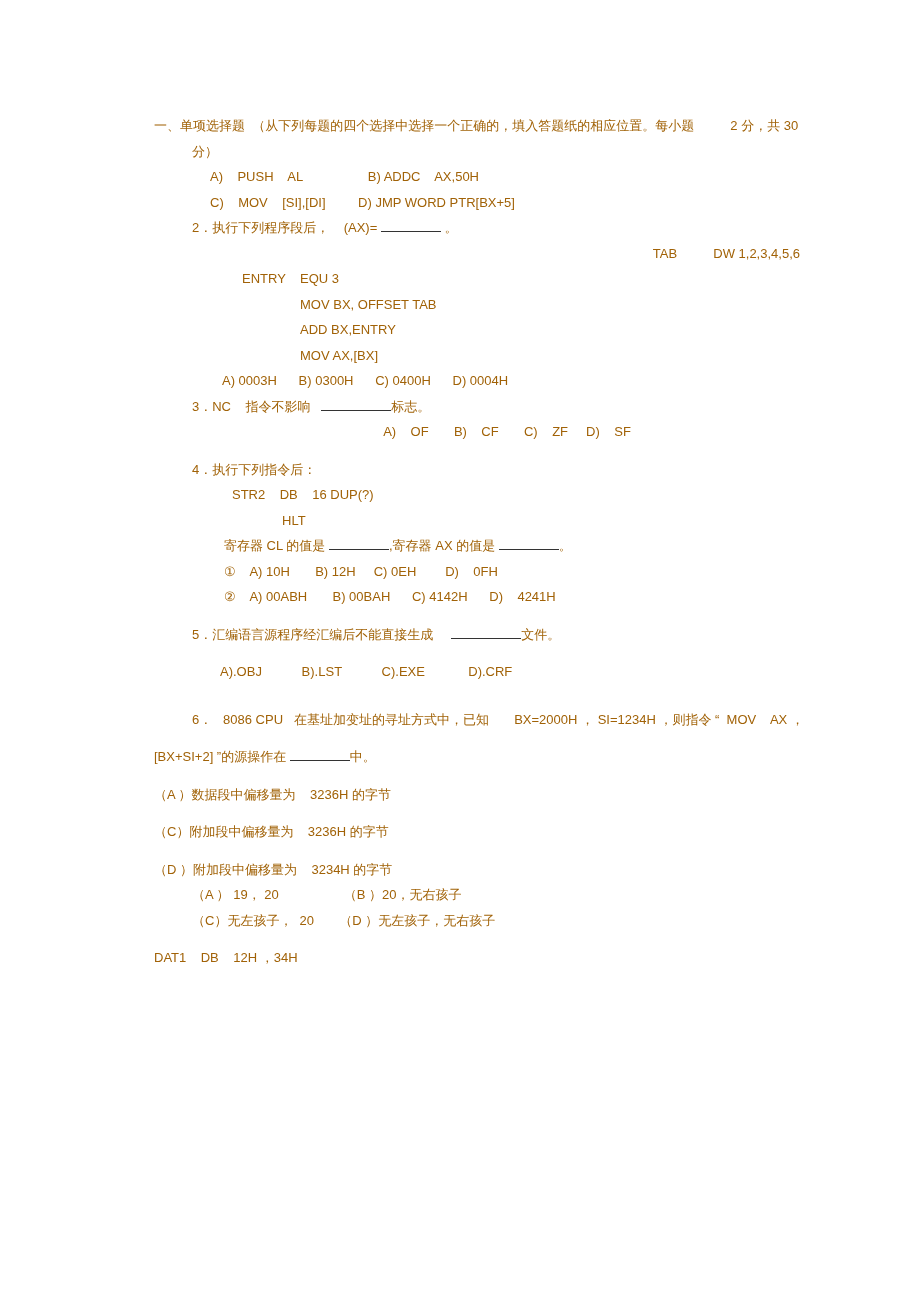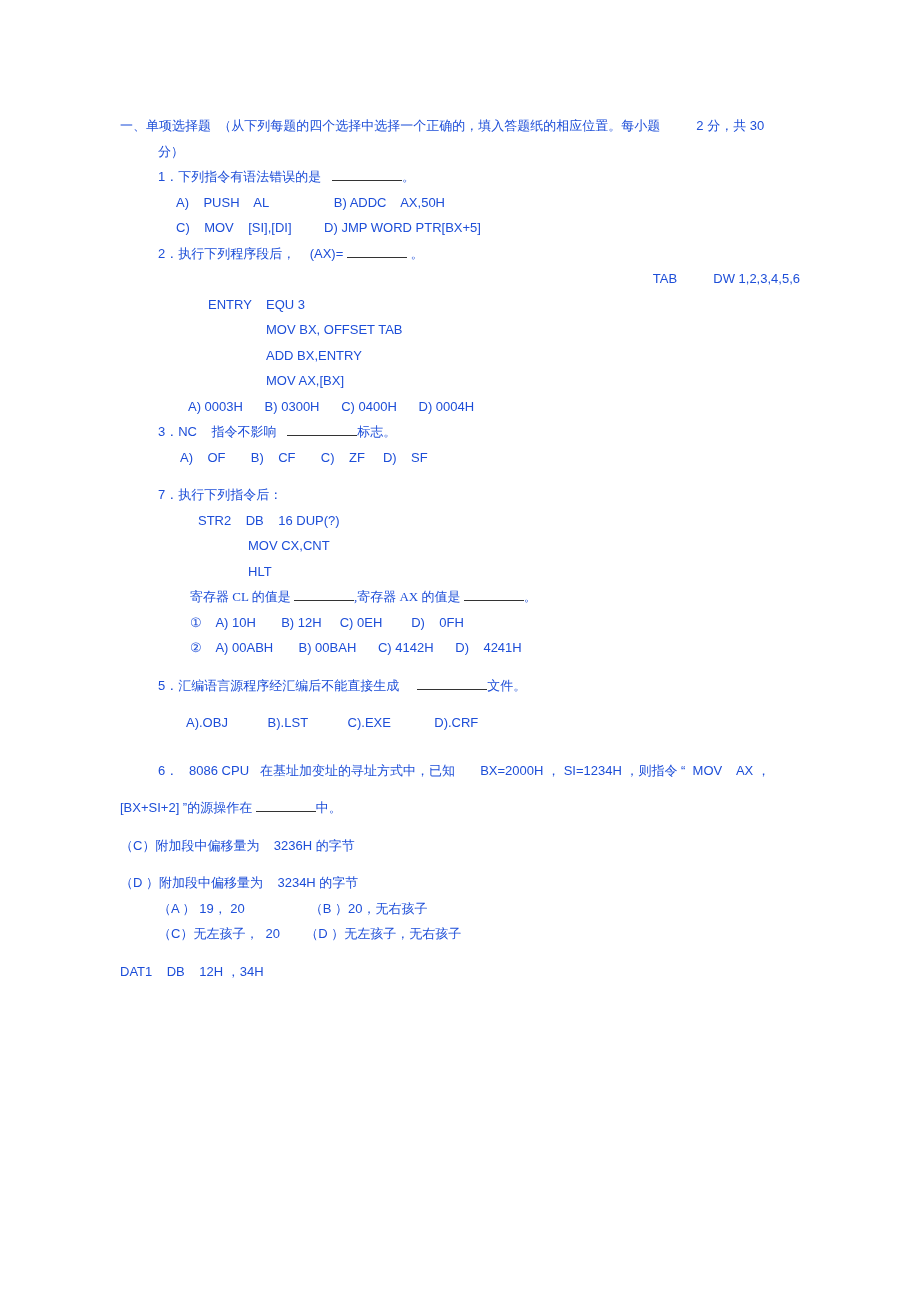--- a/index.html
+++ b/index.html
@@ -5,22 +5,23 @@
   body {
     margin: 0;
     padding: 0;
     background: #fff;
     font-family: "Microsoft YaHei", "SimSun", Arial, sans-serif;
     width: 920px;
   }
   .page {
     padding: 110px 120px 60px 120px;
     font-size: 13px;
-    color: #1d4ed8;
+    color: #a16207;
     line-height: 1.5;
+    margin-left: 34px;
   }
   .line {
     margin: 6px 0;
     white-space: pre;
   }
   .blank {
     display: inline-block;
     border-bottom: 1px solid #333;
     height: 1em;
     vertical-align: baseline;
@@ -31,48 +32,47 @@
   .gap-top-lg { margin-top: 28px; }
 </style>
 </head>
 <body>
 
 <div class="page">
 
   <div class="line"><span>一、单项选择题  （从下列每题的四个选择中选择一个正确的，填入答题纸的相应位置。每小题</span>          <span>2 分，共 30</span></div>
   <div class="line" style="padding-left:38px;">分）</div>
 
-  <div class="line" style="padding-left:38px;"><span>1．下列指令有语法错误的是</span>   <span class="blank w70"></span><span>。</span></div>
   <div class="line" style="padding-left:56px;"><span>A)    PUSH    AL</span>                  <span>B) ADDC    AX,50H</span></div>
   <div class="line" style="padding-left:56px;"><span>C)    MOV    [SI],[DI]</span>         <span>D) JMP WORD PTR[BX+5]</span></div>
 
   <div class="line" style="padding-left:38px;"><span>2．执行下列程序段后，    (AX)=</span> <span class="blank w60"></span><span> 。</span></div>
   <div class="line" style="padding-left:90px;text-align:right;">TAB          DW 1,2,3,4,5,6</div>
   <div class="line" style="padding-left:88px;">ENTRY    EQU 3</div>
   <div class="line" style="padding-left:146px;">MOV BX, OFFSET TAB</div>
   <div class="line" style="padding-left:146px;">ADD BX,ENTRY</div>
   <div class="line" style="padding-left:146px;">MOV AX,[BX]</div>
   <div class="line" style="padding-left:68px;">A) 0003H      B) 0300H      C) 0400H      D) 0004H</div>
 
   <div class="line" style="padding-left:38px;"><span>3．NC    指令不影响</span>   <span class="blank w70"></span><span>标志。</span></div>
-  <div class="line" style="padding-left:60px;">A)    OF       B)    CF       C)    ZF     D)    SF</div>
+  <div class="line" style="padding-left:60px;text-align:center;">A)    OF       B)    CF       C)    ZF     D)    SF</div>
 
-  <div class="line gap-top" style="padding-left:38px;">7．执行下列指令后：</div>
+  <div class="line gap-top" style="padding-left:38px;">4．执行下列指令后：</div>
   <div class="line" style="padding-left:78px;">STR2    DB    16 DUP(?)</div>
-  <div class="line" style="padding-left:128px;">MOV CX,CNT</div>
   <div class="line" style="padding-left:128px;">HLT</div>
-  <div class="line" style="padding-left:70px;font-family:Liberation Serif, serif;"><span>寄存器 CL 的值是</span> <span class="blank w60"></span><span>,寄存器 AX 的值是</span> <span class="blank w60"></span><span>。</span></div>
+  <div class="line" style="padding-left:70px;"><span>寄存器 CL 的值是</span> <span class="blank w60"></span><span>,寄存器 AX 的值是</span> <span class="blank w60"></span><span>。</span></div>
   <div class="line" style="padding-left:70px;">①    A) 10H       B) 12H     C) 0EH        D)    0FH</div>
   <div class="line" style="padding-left:70px;">②    A) 00ABH       B) 00BAH      C) 4142H      D)    4241H</div>
 
   <div class="line gap-top" style="padding-left:38px;"><span>5．汇编语言源程序经汇编后不能直接生成</span>     <span class="blank w70"></span><span>文件。</span></div>
   <div class="line gap-top" style="padding-left:66px;">A).OBJ           B).LST           C).EXE            D).CRF</div>
 
   <div class="line gap-top-lg" style="padding-left:38px;">6．   8086 CPU   在基址加变址的寻址方式中，已知       BX=2000H ， SI=1234H ，则指令 “  MOV    AX ，</div>
   <div class="line gap-top"><span>[BX+SI+2] ”的源操作在</span> <span class="blank w60"></span><span>中。</span></div>
+  <div class="line gap-top">（A ）数据段中偏移量为    3236H 的字节</div>
   <div class="line gap-top">（C）附加段中偏移量为    3236H 的字节</div>
   <div class="line gap-top">（D ）附加段中偏移量为    3234H 的字节</div>
   <div class="line" style="padding-left:38px;">（A ） 19， 20                  （B ）20，无右孩子</div>
   <div class="line" style="padding-left:38px;">（C）无左孩子，  20       （D ）无左孩子，无右孩子</div>
 
   <div class="line gap-top">DAT1    DB    12H ，34H</div>
 
 </div>
 
 </body></html>

